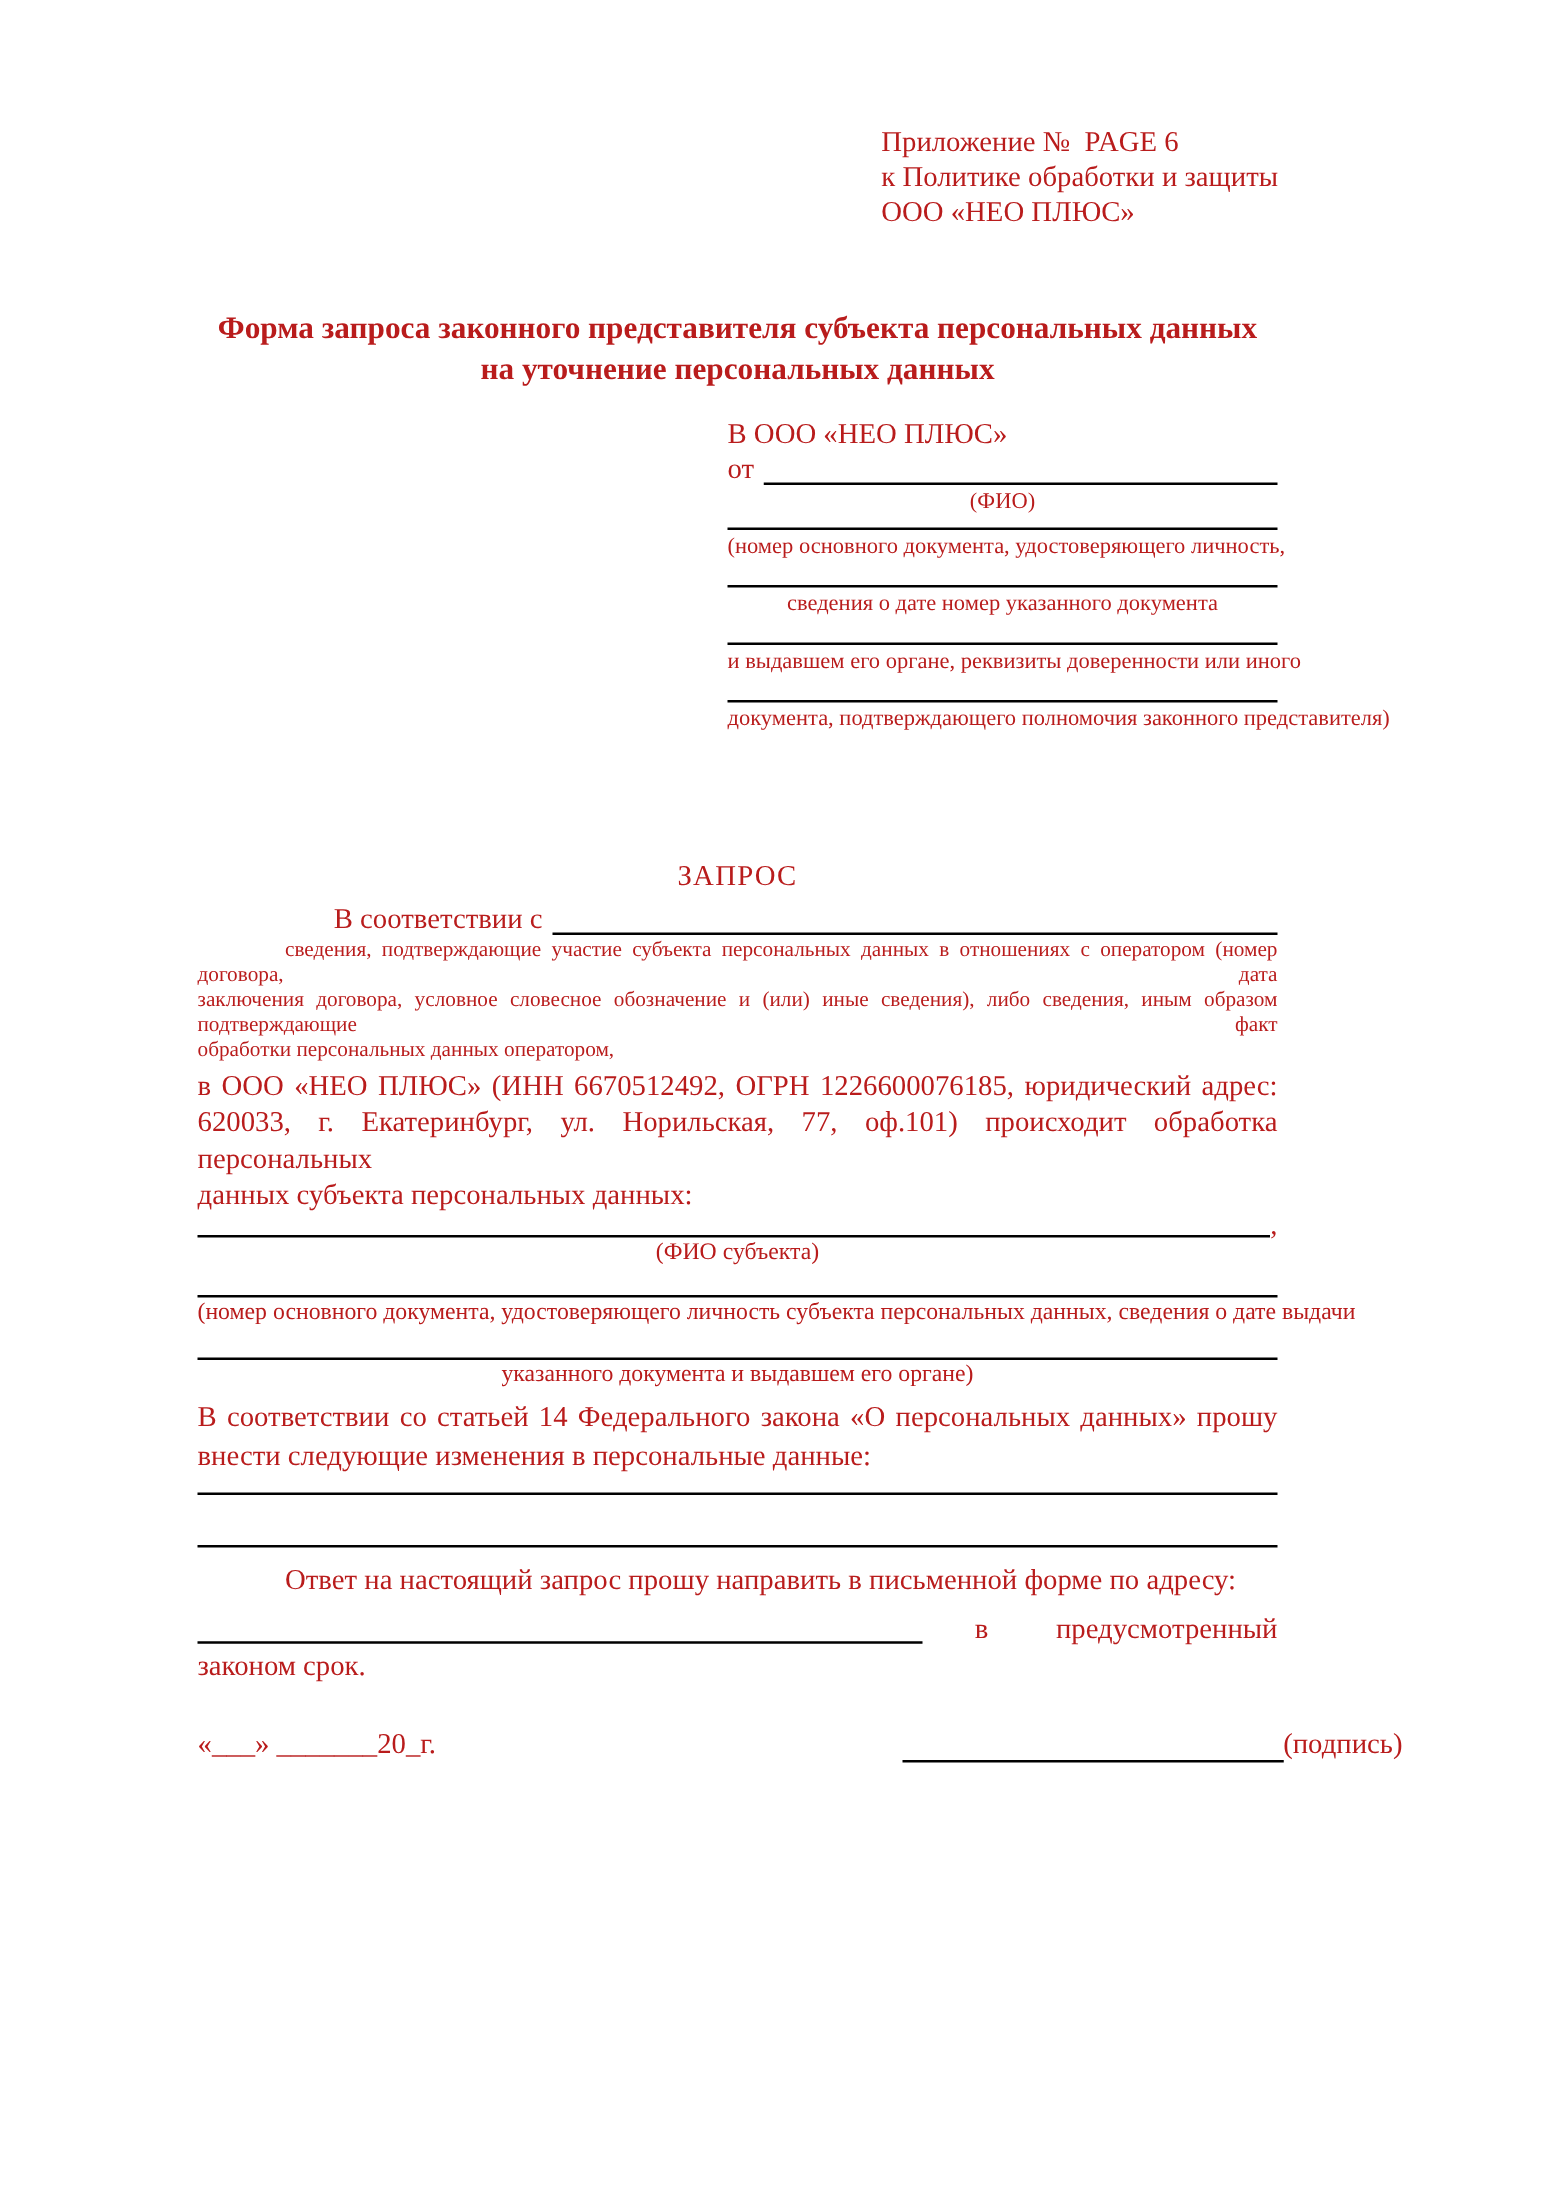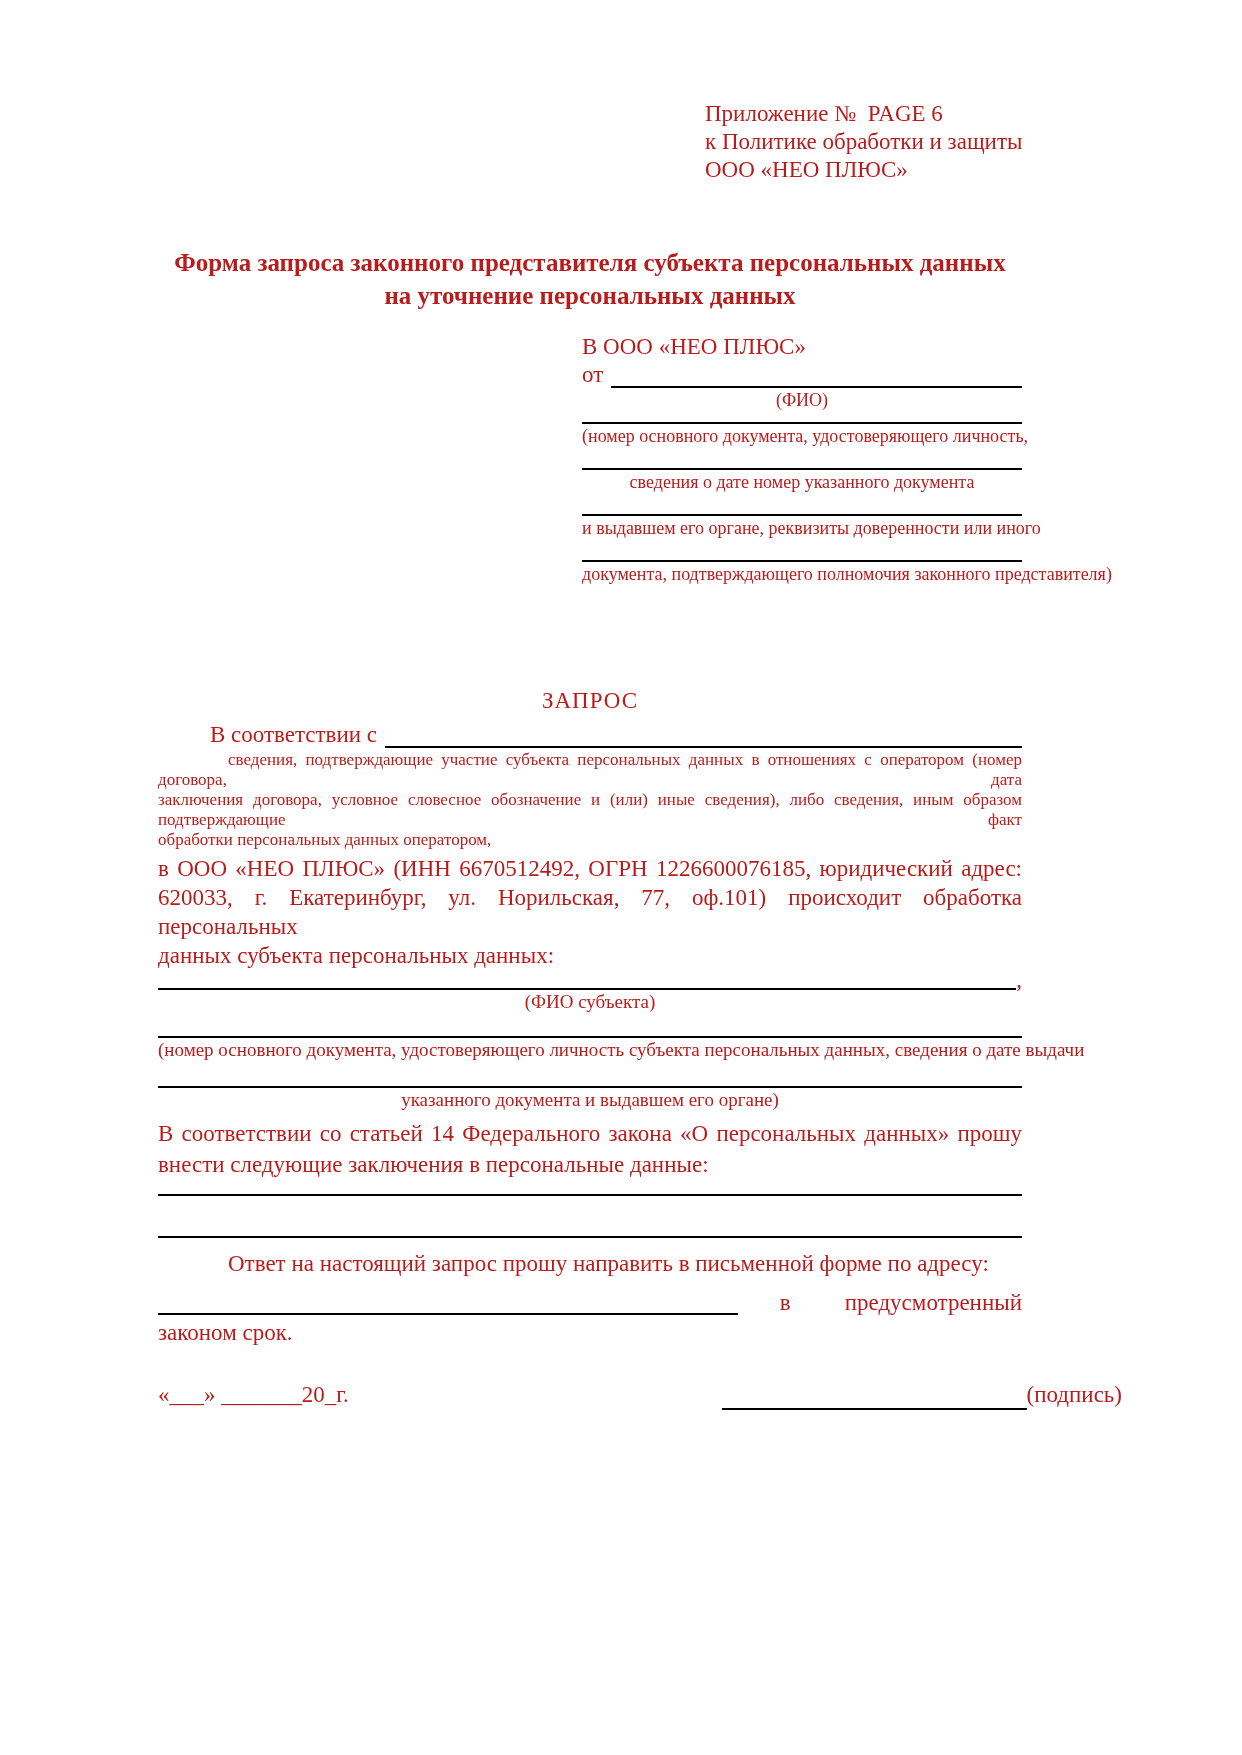--- a/index.html
+++ b/index.html
@@ -28,21 +28,21 @@
   .addr-to{line-height:30px;}
   .line-row{display:flex;align-items:flex-end;line-height:26px;}
   .fill{flex:1;border-bottom:2px solid #000;height:24px;margin-left:8px;}
   .cap{font-size:18px;line-height:24px;text-align:center;white-space:nowrap;}
   .blank{border-bottom:2px solid #000;}
   .b1{height:10px;} .b2{height:20px;}
 
   
   .zapros{margin-top:100px;text-align:center;line-height:30px;letter-spacing:1px;}
   .accord-row{display:flex;align-items:flex-end;margin-top:6px;line-height:26px;}
-  .accord-row .lead{margin-left:52px;white-space:nowrap;}
+  .accord-row .lead{margin-left:109px;white-space:nowrap;}
   .accord-row .fill{height:22px;}
   .footnote{font-size:17px;line-height:20px;margin-top:2px;}
   .footnote .fl{text-align:justify;}
   .jl{text-align:justify;text-align-last:justify;}
   .para{line-height:29px;}
   .para .pl{text-align:justify;}
   .op-para{margin-top:4px;}
   .comma-row{display:flex;align-items:flex-end;margin-top:0;}
   .comma-row .fillw{flex:1;border-bottom:2px solid #000;height:12px;}
   .comma-row .comma{line-height:20px;}
@@ -131,21 +131,21 @@
     <div class="capwide">(ФИО субъекта)</div>
 
     <div class="wblank wb1"></div>
     <div class="capwide">(номер основного документа, удостоверяющего личность субъекта персональных данных, сведения о дате выдачи</div>
 
     <div class="wblank wb2"></div>
     <div class="capwide">указанного документа и выдавшем его органе)</div>
 
     <div class="a14">
       <div class="jl">В соответствии со статьей 14 Федерального закона «О персональных данных» прошу</div>
-      <div>внести следующие заключения в персональные данные:</div>
+      <div>внести следующие изменения в персональные данные:</div>
     </div>
 
     <div class="empty1"></div>
     <div class="empty2"></div>
 
     <div class="answer">Ответ на настоящий запрос прошу направить в письменной форме по адресу:</div>
 
     <div class="due-row">
       <div class="dfill"></div>
       <span class="w1">в</span>

